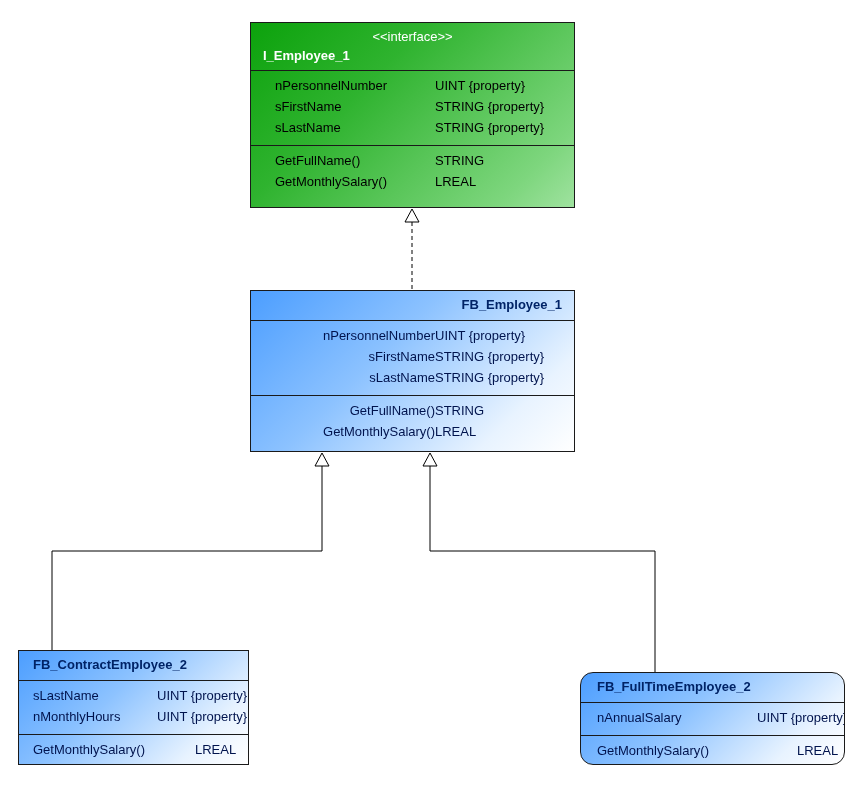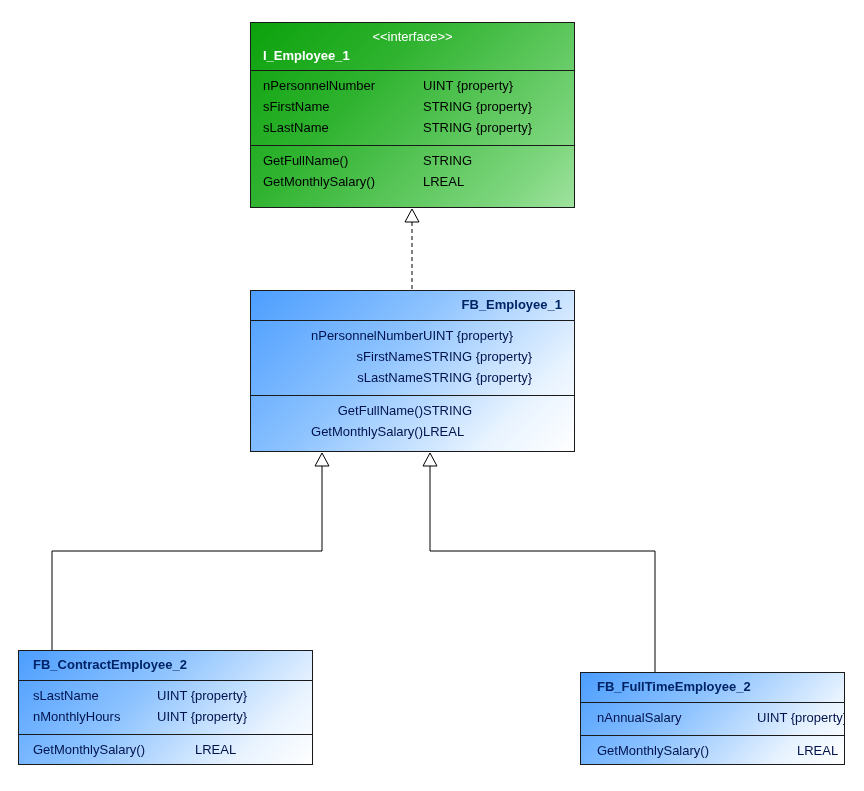--- a/index.html
+++ b/index.html
@@ -29,21 +29,21 @@
   }
   .box-header {
     padding: 4px 12px 5px 12px;
     border-bottom: 1px solid #1a1a1a;
   }
   .stereotype { line-height: 19px; color: #ffffff; text-align: center; }
   .iface-name { line-height: 19px; font-weight: bold; color: #ffffff; }
   .class-name { line-height: 20px; font-weight: bold; color: #002366; }
   .box-section { padding: 4px 0 7px 0; }
   .box-section.attrs { border-bottom: 1px solid #1a1a1a; }
-  .m-row { display: flex; line-height: 21px; padding: 0 12px; white-space: nowrap; }
+  .m-row { display: flex; line-height: 21px; padding: 0 24px; white-space: nowrap; }
   .m-row .n { flex-shrink: 0; }
   .big .m-row .n { width: 160px; }
   .contract .m-row { padding: 0 14px; }
   .contract .attrs .n { width: 124px; }
   .contract .methods .n { width: 162px; }
   .fulltime .m-row { padding: 0 16px; gap: 40px; }
   .fulltime .attrs .n { width: 120px; }
   .fulltime .methods .n { width: 160px; }
   .connector-layer {
     position: absolute;
@@ -126,21 +126,21 @@
         <span class="n">GetFullName()</span>
         <span class="t">STRING</span>
       </div>
       <div class="m-row">
         <span class="n">GetMonthlySalary()</span>
         <span class="t">LREAL</span>
       </div>
     </div>
   </div>
 
-  <div class="uml-box box-blue contract" style="left:18px; top:650px; width:295px; height:115px;">
+  <div class="uml-box box-blue contract" style="left:18px; top:650px; width:231px; height:115px;">
     <div class="box-header" style="padding-left:14px;">
       <div class="class-name">FB_ContractEmployee_2</div>
     </div>
     <div class="box-section attrs">
       <div class="m-row">
         <span class="n">sLastName</span>
         <span class="t">UINT {property}</span>
       </div>
       <div class="m-row">
         <span class="n">nMonthlyHours</span>
@@ -148,21 +148,21 @@
       </div>
     </div>
     <div class="box-section methods">
       <div class="m-row">
         <span class="n">GetMonthlySalary()</span>
         <span class="t">LREAL</span>
       </div>
     </div>
   </div>
 
-  <div class="uml-box box-blue fulltime" style="left:580px; top:672px; width:265px; height:93px;">
+  <div class="uml-box box-blue fulltime" style="left:580px; top:672px; width:265px; height:93px;border-radius:13px;">
     <div class="box-header" style="padding-left:16px;">
       <div class="class-name">FB_FullTimeEmployee_2</div>
     </div>
     <div class="box-section attrs">
       <div class="m-row">
         <span class="n">nAnnualSalary</span>
         <span class="t">UINT {property}</span>
       </div>
     </div>
     <div class="box-section methods">

